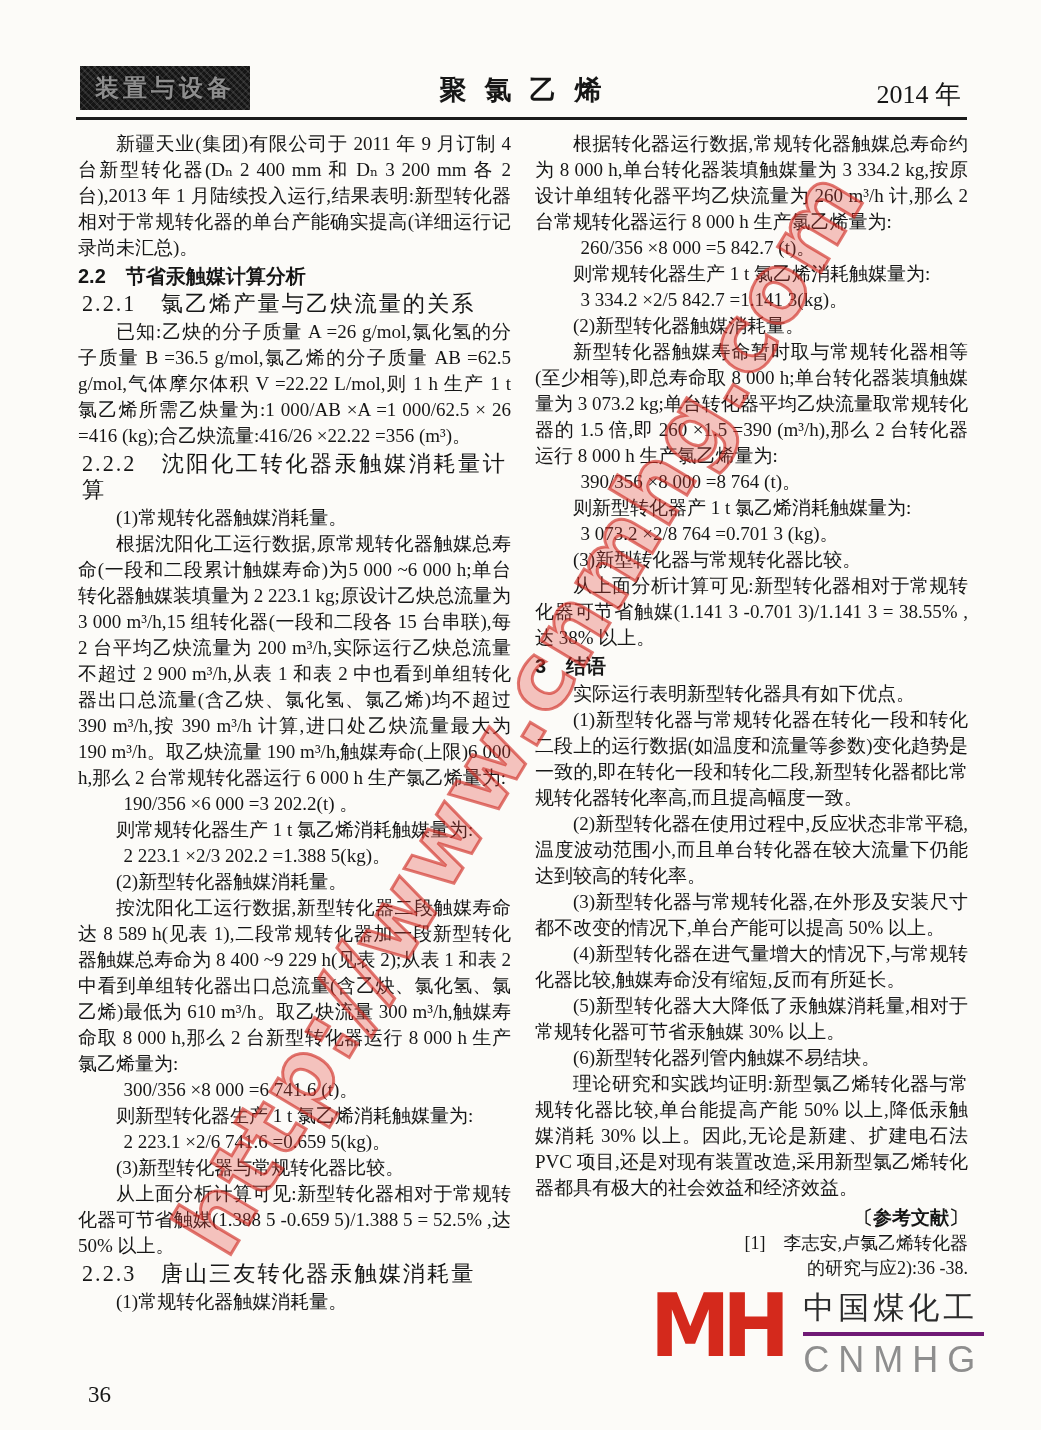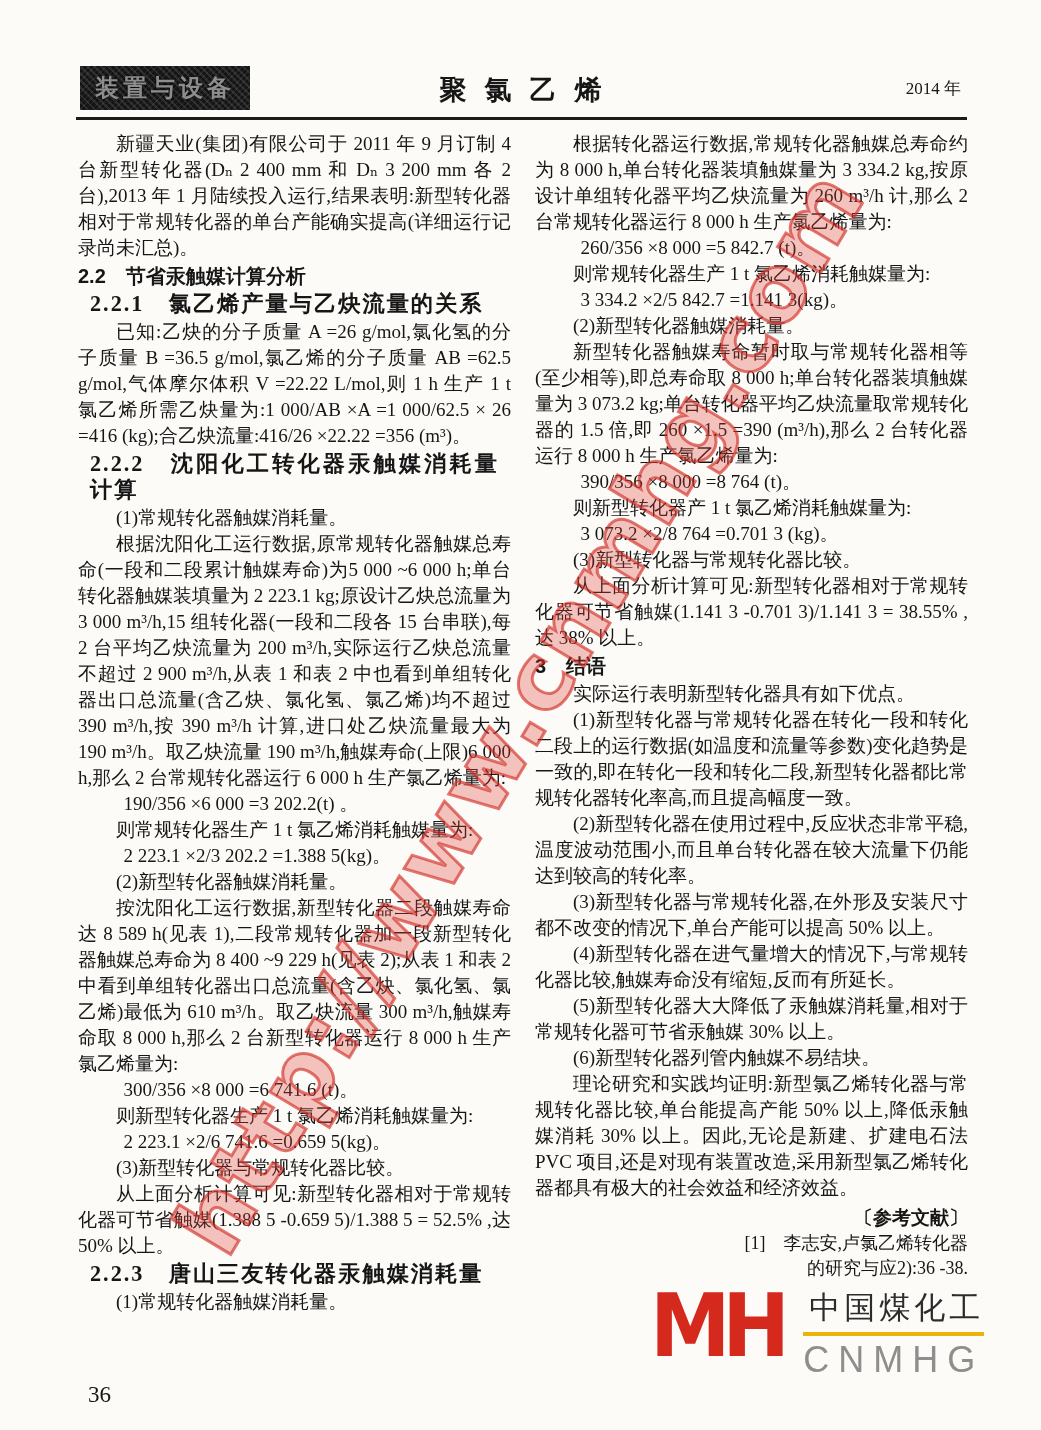--- a/index.html
+++ b/index.html
@@ -15,31 +15,31 @@
     background-image:repeating-linear-gradient(45deg,rgba(255,255,255,.10) 0 2px,transparent 2px 5px),
                      repeating-linear-gradient(-45deg,rgba(255,255,255,.07) 0 1px,transparent 1px 4px);
     color:#8d8d8d;display:flex;align-items:center;justify-content:center;
     font-family:Liberation Serif, serif;
     font-weight:bold;font-size:24px;letter-spacing:4px;text-shadow:0 0 3px #000;
   }
   .hdr-title{
     position:absolute;top:72px;left:0;width:100%;text-align:center;
     font-size:27px;font-weight:bold;letter-spacing:18px;text-indent:18px;
   }
-  .hdr-year{position:absolute;top:77px;right:80px;font-size:17px;}
+  .hdr-year{position:absolute;top:77px;right:80px;font-size:26px;}
   .hdr-rule{position:absolute;left:76px;right:74px;top:117px;border-top:3px solid #1b1b1b;}
 
   
   .columns{position:absolute;top:131px;left:78px;width:890px;display:flex;gap:24px;}
   .col{width:436px;font-size:19px;line-height:26px;text-align:justify;}
   .col p,.col h2,.col h3{margin:0;}
   .p{text-indent:2em;}
   .f{padding-left:2.4em;}
   .h2{font-family:"Liberation Sans","DejaVu Sans",sans-serif;font-weight:bold;font-size:20px;margin:2px 0 2px 0 !important;}
-  .h3{font-weight:bold;letter-spacing:2px;margin:2px 12px !important;}
+  .h3{font-weight:normal;letter-spacing:2px;margin:2px 4px !important;}
 
   
   .ref-header{text-align:right;font-family:"Liberation Sans","DejaVu Sans",sans-serif;font-weight:bold;font-size:19px;margin-top:4px;}
   .ref-item{font-size:18px;line-height:25px;}
   .ref-row{display:flex;justify-content:flex-end;}
   .ref-row2{padding-left:2em;}
   .editor{text-align:right;font-family:"Liberation Sans","DejaVu Sans",sans-serif;font-weight:bold;font-size:20px;margin-top:10px;}
   .pageno{position:absolute;left:88px;top:1382px;font-size:23px;}
 
   
@@ -57,21 +57,21 @@
   .logo{
     position:absolute;left:648px;top:1285px;z-index:6;
     background:#fcfbf8;display:flex;align-items:flex-start;gap:10px;padding:2px 8px 2px 2px;
   }
   .logo-mark{
     font-family:"DejaVu Sans",sans-serif;font-weight:900;font-size:88px;line-height:78px;
     color:#d4291c;letter-spacing:-9px;transform:scaleX(.92);transform-origin:left top;
   }
   .logo-cn{
     font-family:"Liberation Sans","DejaVu Sans",sans-serif;font-size:31px;color:#2c2c2c;
-    letter-spacing:4px;border-bottom:4px solid #eab308;padding-bottom:3px;text-align:right;
+    letter-spacing:4px;border-bottom:4px solid #701a75;padding-bottom:3px;
   }
   .logo-en{
     font-family:"Liberation Sans","DejaVu Sans",sans-serif;font-size:36px;color:#8e8e8e;
     letter-spacing:9px;margin-top:3px;
   }
 </style>
 </head>
 <body>
 
 <div class="page">

